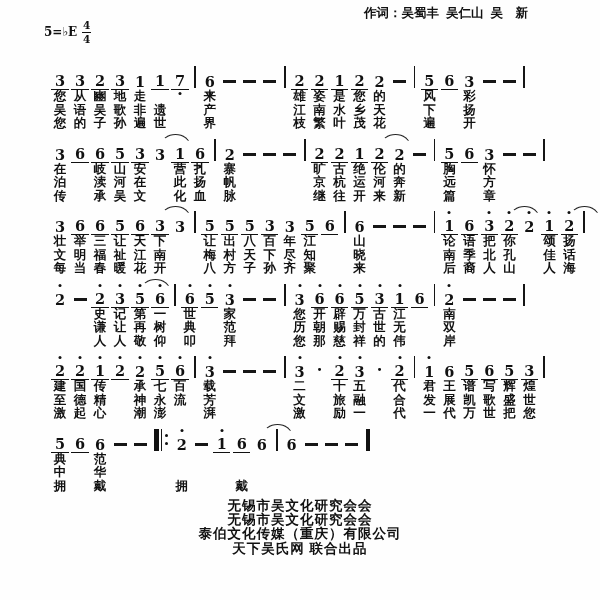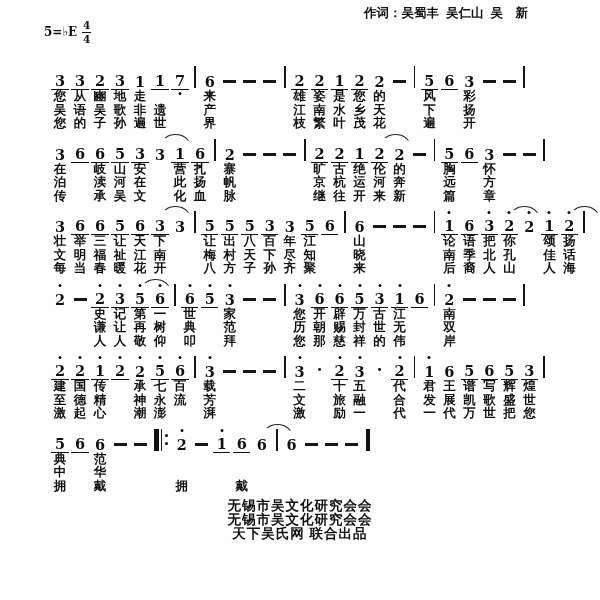--- a/index.html
+++ b/index.html
@@ -883,16 +883,17 @@
         </div>
         <div class="barwrap">
           <div class="bar-thick"></div>
         </div>
       </div>
     </div>
 
   <div class="footer">
     <div>无锡市吴文化研究会会</div>
     <div>无锡市吴文化研究会会</div>
+    <div>泰伯文化传媒（重庆）有限公司</div>
     <div>天下吴氏网 联合出品</div>
   </div>
 
 </div>
 
 </body></html>

